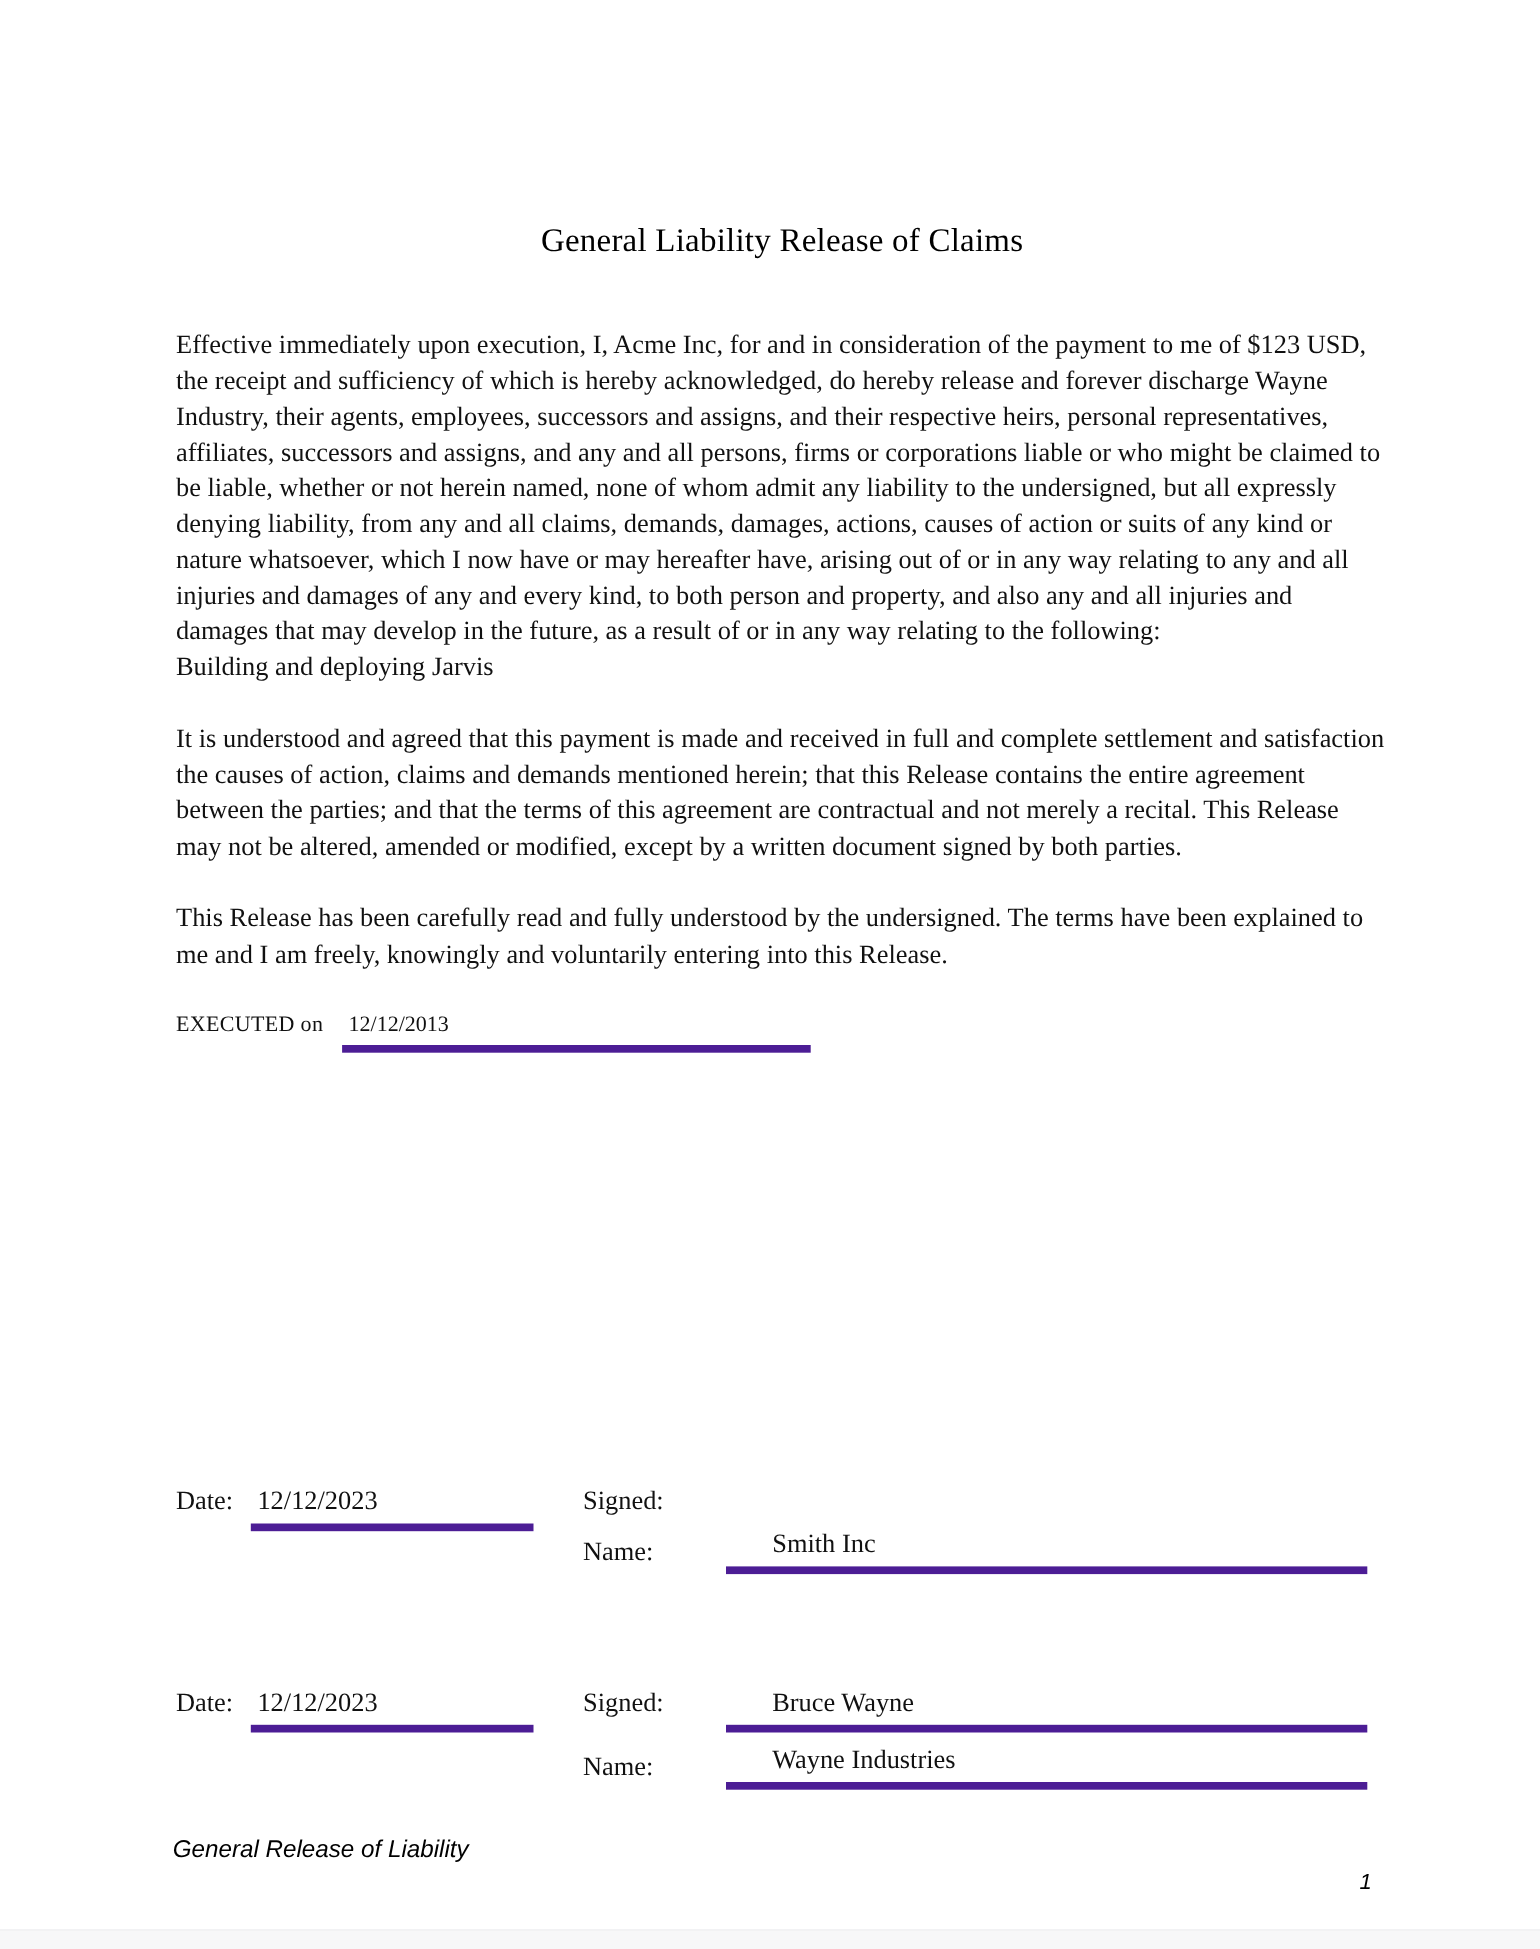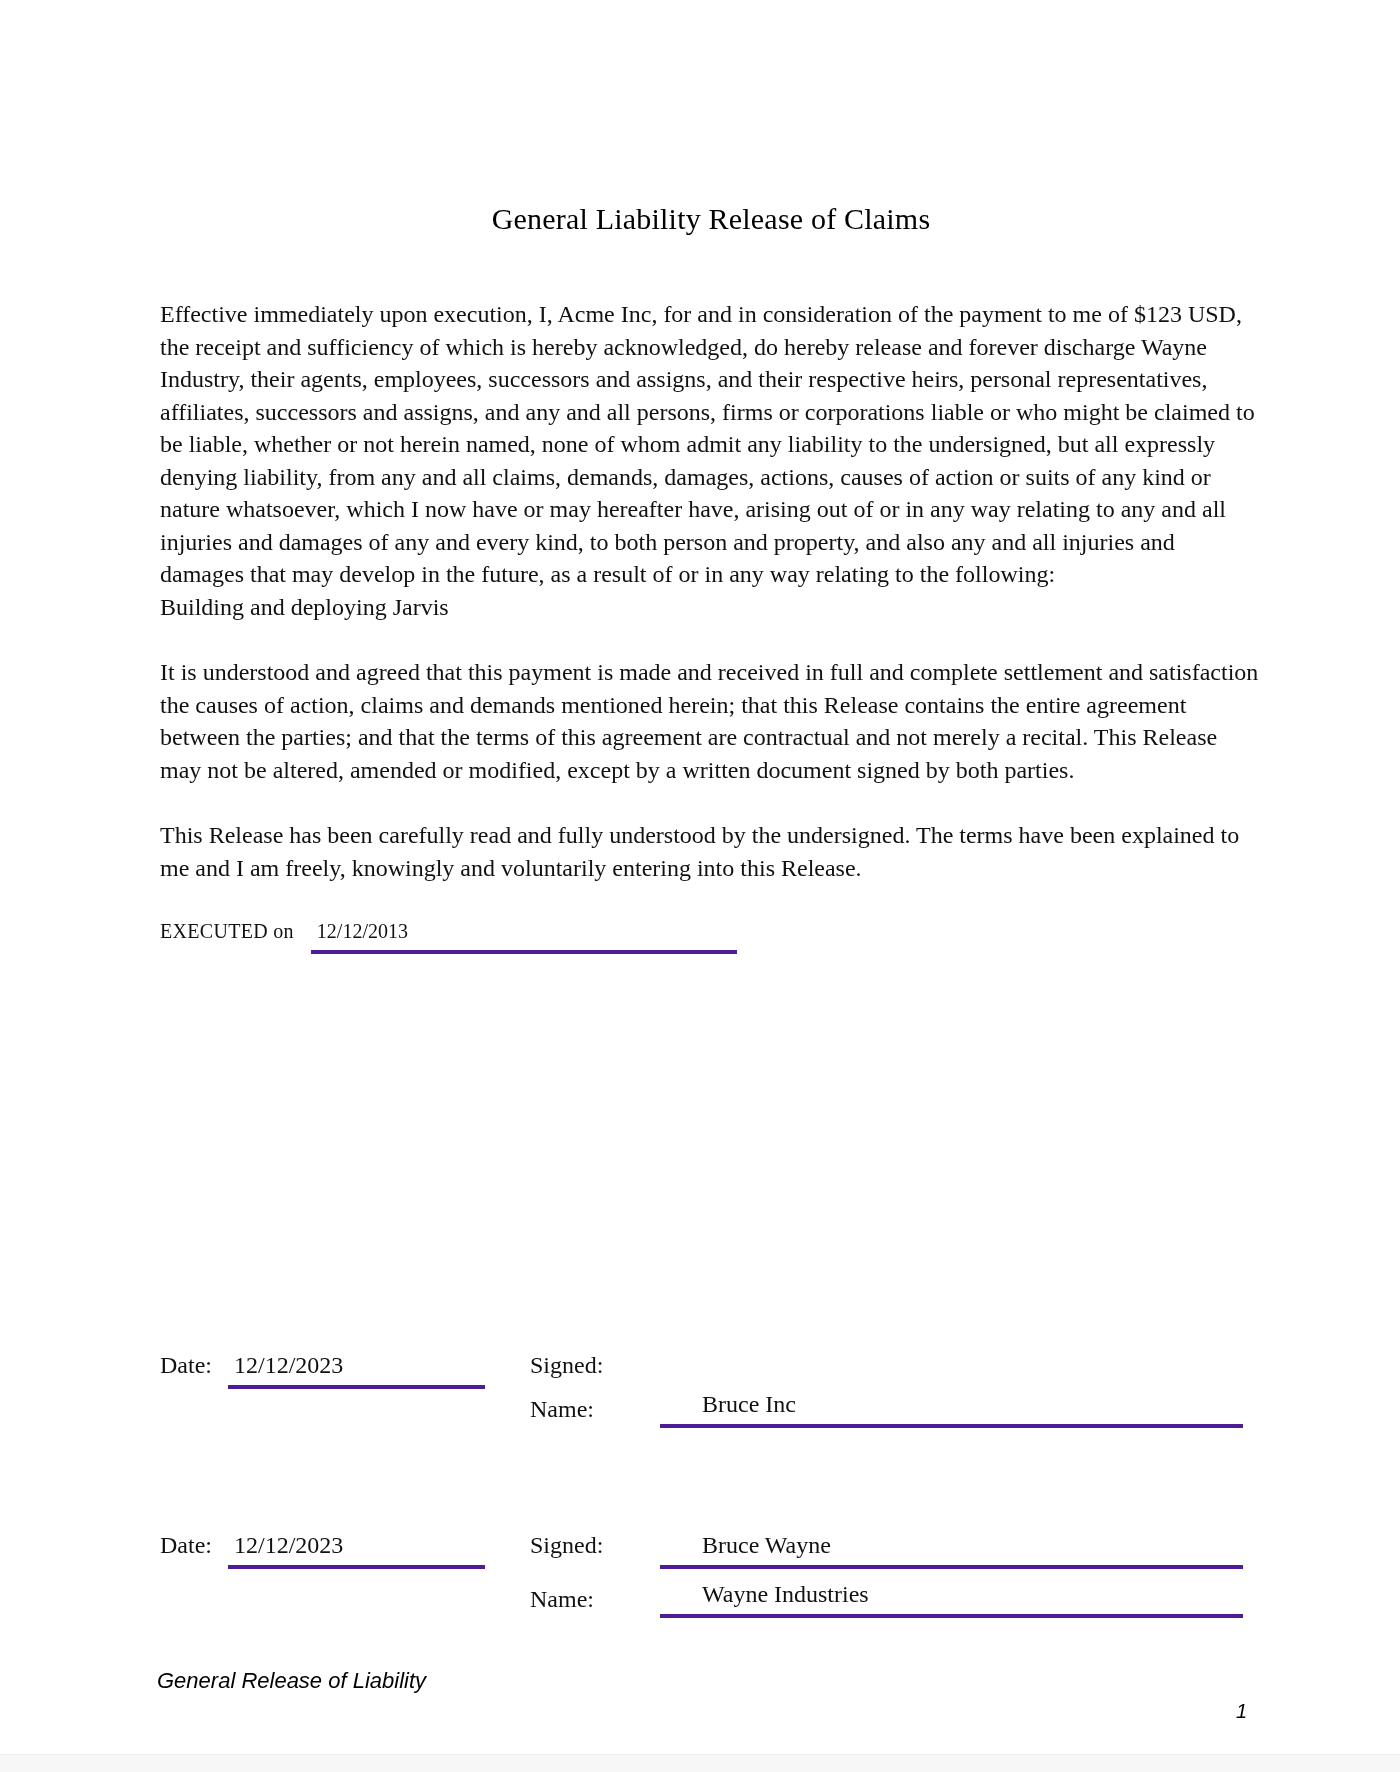--- a/index.html
+++ b/index.html
@@ -34,21 +34,21 @@
     font-size: 24px;
     line-height: 32.5px;
     margin: 0 0 33px 0;
   }
   .bi {
     font-weight: 700;
     font-style: italic;
   }
   .field {
     display: inline-block;
-    border-bottom: 4px solid #4c1d95;
+    border-bottom: 7px solid #4c1d95;
     box-sizing: border-box;
   }
   .executed-row {
     margin-top: 36px;
     display: flex;
     align-items: baseline;
     font-size: 20px;
   }
   .exec-label { letter-spacing: 0.3px; }
   .exec-field {
@@ -140,21 +140,21 @@
           <span class="date-label">Date:</span>
           <span class="field date-field">12/12/2023</span>
         </div>
       </div>
       <div class="sig-right">
         <div class="sig-row">
           <span class="rt-label">Signed:</span>
         </div>
         <div class="sig-row">
           <span class="rt-label">Name:</span>
-          <span class="field sign-field">Bruce Inc</span>
+          <span class="field sign-field">Smith Inc</span>
         </div>
       </div>
     </div>
 
     <div class="sig-block second">
       <div class="sig-left">
         <div class="sig-row">
           <span class="date-label">Date:</span>
           <span class="field date-field">12/12/2023</span>
         </div>

